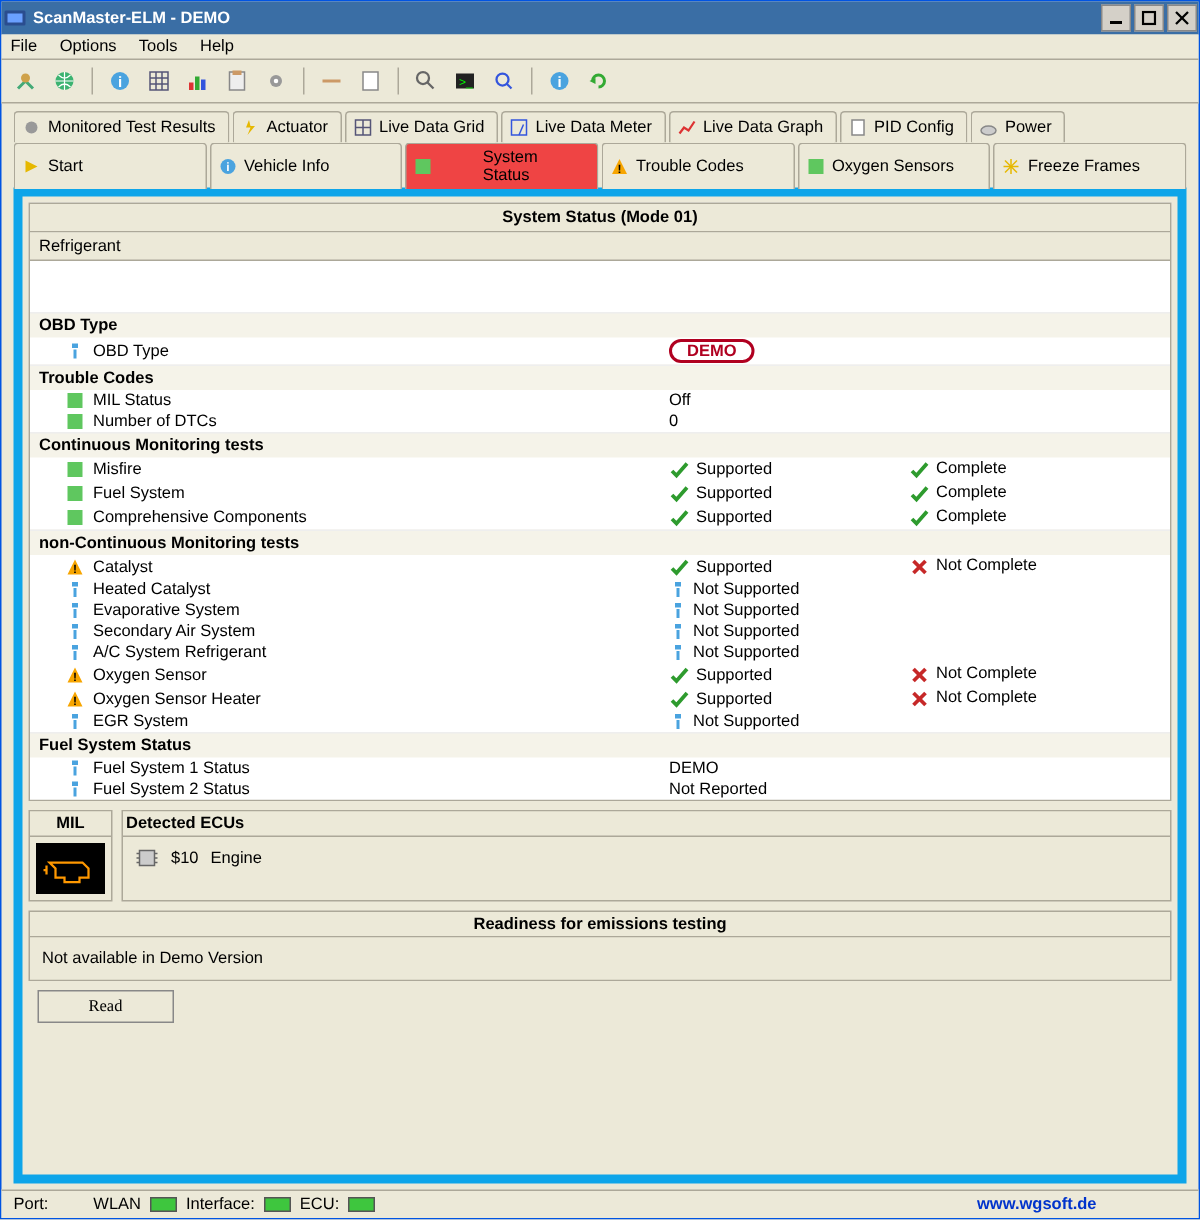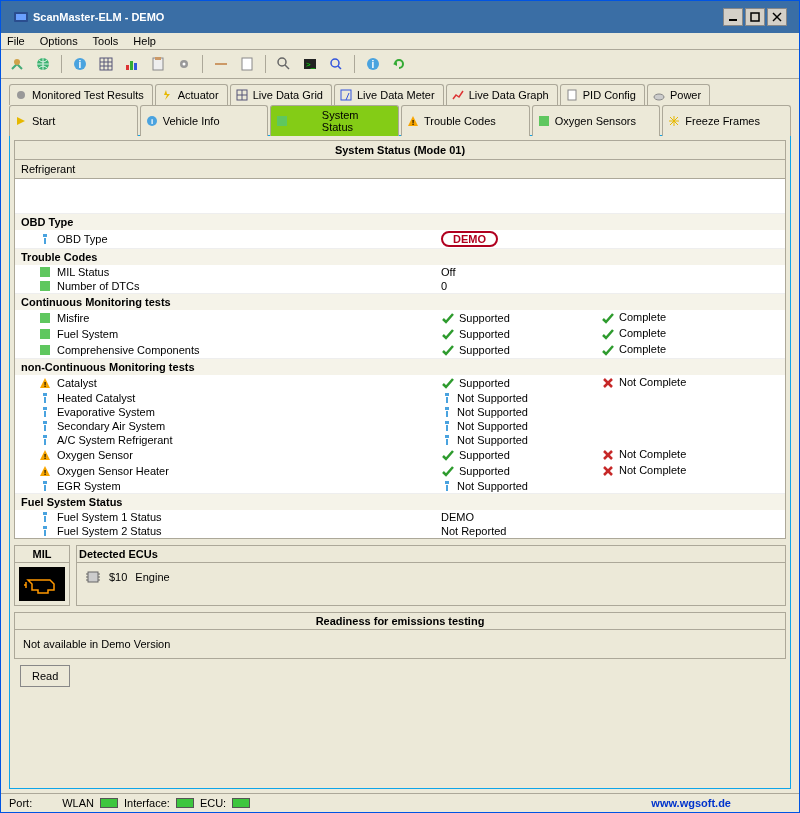--- a/index.html
+++ b/index.html
@@ -9,22 +9,22 @@
     font-size: 11px;
     background: #ece9d8;
     color: #000;
     width: 800px;
     height: 813px;
     overflow: hidden;
   }
   .window { border: 1px solid #0054e3; width: 800px; height: 813px; display: flex; flex-direction: column; }
   .titlebar {
     background: linear-gradient(#3a6ea5, #3a6ea5);
-    color: #fff; height: 32px; display: flex; align-items: center;
-    padding: 0 12px; font-weight: bold;
+    color: #fff; height: 22px; display: flex; align-items: center;
+    padding: 0 1px; font-weight: bold;
   }
   .titlebar .tb-icon { width: 16px; height: 16px; margin-right: 4px; display:inline-block; }
   .titlebar .tb-icon svg { width:16px; height:16px; }
   .titlebar-title { flex: 1; }
   .win-controls { display: flex; gap: 2px; }
   .win-btn {
     width: 20px; height: 18px; background: #d4d0c8; border: 1px solid #888;
     display:flex; align-items:center; justify-content:center; color:#000; font-size:10px;
   }
   .menubar { background:#ece9d8; padding:2px 6px; border-bottom:1px solid #aca899; }
@@ -33,26 +33,26 @@
   .tb-btn { width:20px; height:20px; display:flex; align-items:center; justify-content:center; border:1px solid transparent; }
   .tb-sep { width:1px; height:18px; background:#aca899; margin:0 2px; }
 
   .tabs { display:flex; flex-wrap:wrap; padding:4px 8px 0 8px; gap:2px; }
   .tab {
     background:#ece9d8; border:1px solid #aca899; border-bottom:none;
     padding:3px 8px 3px 4px; display:flex; align-items:center; gap:4px;
     border-radius:3px 3px 0 0; font-size:11px; cursor:default;
     position:relative; top:1px;
   }
-  .tab.active { background:#84cc16; z-index:2;gap:33px; }
+  .tab.active { background:#ef4444; z-index:2;gap:33px; }
   .tab-icon { width:14px; height:14px; display:inline-flex; align-items:center; justify-content:center; }
 
   .content-area {
     flex:1; margin:0 8px 4px 8px; background:#ece9d8;
-    border:1px solid #0ea5e9; padding:4px; display:flex; flex-direction:column;
+    border:6px solid #0ea5e9; padding:4px; display:flex; flex-direction:column;
     overflow:hidden;
   }
   .panel {
     border:1px solid #aca899; background:#fff; margin-bottom:6px;
   }
   .panel-title {
     background:#ece9d8; border-bottom:1px solid #aca899;
     text-align:center; font-weight:bold; padding:3px 0;
   }
   .grid-header {
@@ -79,22 +79,22 @@
   .mil-img { background:#000; margin:4px; height:34px; display:flex; align-items:center; justify-content:center; }
   .ecu-box { border:1px solid #aca899; flex:1; }
   .ecu-box .ecu-title { background:#ece9d8; border-bottom:1px solid #aca899; font-weight:bold; text-align:left; padding:2px; }
   .ecu-row { padding:6px 8px; display:flex; align-items:center; gap:8px; }
 
   .readiness-box { border:1px solid #aca899; margin-top:6px; }
   .readiness-box .rd-title { background:#ece9d8; border-bottom:1px solid #aca899; font-weight:bold; text-align:center; padding:2px; }
   .readiness-box .rd-body { padding:8px; background:#ece9d8; }
 
   .btn {
-    background:#ece9d8; border:1px solid #888; padding:4px 11px; margin:6px 0 2px 6px;
-    display:inline-block; cursor:default;
+    background:#ece9d8; border:1px solid #888; padding:4px 33px; margin:6px 0 2px 6px;
+    display:inline-block; cursor:default;font-family:Liberation Serif, serif;
   }
   .statusbar {
     border-top:1px solid #aca899; background:#ece9d8; padding:3px 8px;
     display:flex; align-items:center; gap:6px; font-size:11px;
   }
   .led { width:18px; height:10px; background:#3ec63e; border:1px solid #555; display:inline-block; }
   .link { color:#0033cc; font-weight:bold; margin-left:auto; margin-right:60px; }
 
   
   svg { display:block; }

